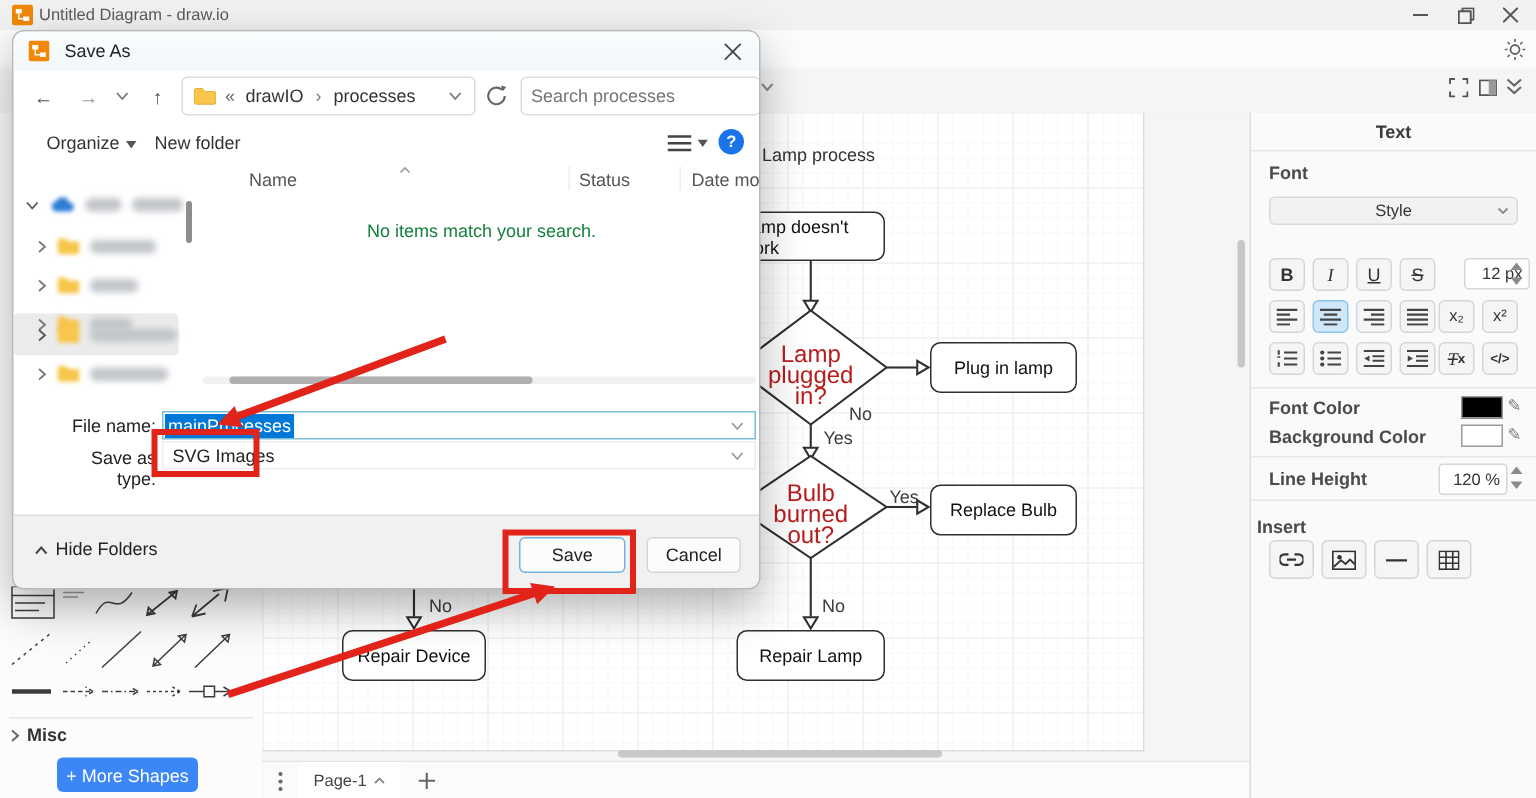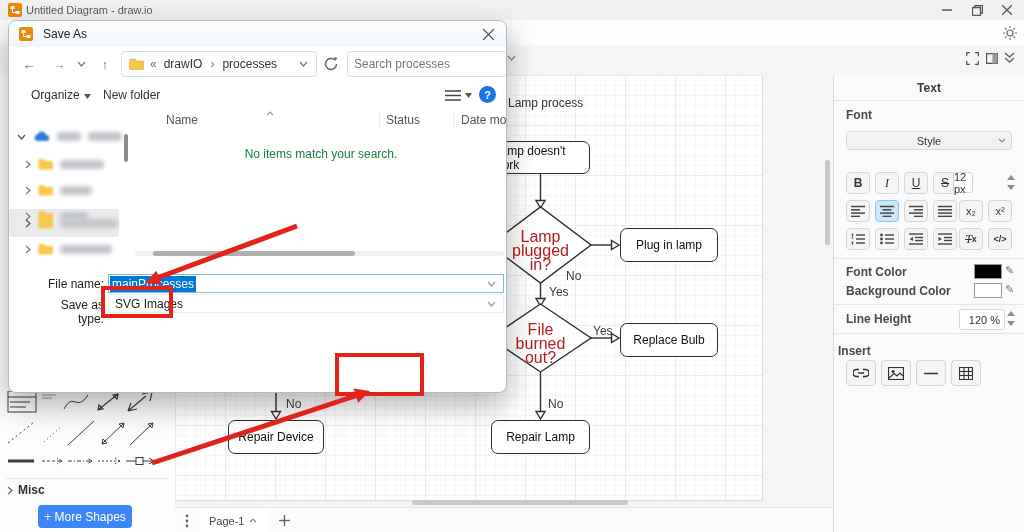--- a/index.html
+++ b/index.html
@@ -211,21 +211,21 @@
       <polygon points="101,344 96.5,336.5 105.5,336.5" fill="#fff"></polygon>
     </g>
   </svg>
 
   <div class="elabel" style="left:333px;top:21px;color:#333">Lamp process</div>
   <div class="fnode" style="left:318px;top:66px;width:95px;height:31px">Lamp doesn't work</div>
   <div class="dlabel" style="left:330px;top:155px;width:71px">Lamp plugged in?</div>
   <div class="fnode" style="left:445px;top:153px;width:96px;height:32px">Plug in lamp</div>
   <div class="elabel" style="left:391px;top:194px">No</div>
   <div class="elabel" style="left:374px;top:210px">Yes</div>
-  <div class="dlabel" style="left:330px;top:248px;width:71px">File burned out?</div>
+  <div class="dlabel" style="left:330px;top:248px;width:71px">Bulb burned out?</div>
   <div class="elabel" style="left:418px;top:249px">Yes</div>
   <div class="fnode" style="left:445px;top:248px;width:96px;height:32px">Replace Bulb</div>
   <div class="elabel" style="left:373px;top:322px">No</div>
   <div class="elabel" style="left:111px;top:322px">No</div>
   <div class="fnode" style="left:316px;top:345px;width:97px;height:32px">Repair Lamp</div>
   <div class="fnode" style="left:53px;top:345px;width:94px;height:32px">Repair Device</div>
 
   <div class="scrollthumb" style="left:650px;top:85px;width:5px;height:85px"></div>
   <div class="scrollthumb" style="left:237px;top:425px;width:216px;height:5px"></div>
 </div>
@@ -256,21 +256,21 @@
     <span>Style</span>
     <svg class="car" width="8" height="5">
         <polyline points="1,1 4,4 7,1" fill="none" stroke="#888" stroke-width="1.2"></polyline>
       </svg>
   </div>
 
   <div class="pbtn" style="left:12px;top:97px;font-weight:bold">B</div>
   <div class="pbtn" style="left:41px;top:97px;font-style:italic;font-family:'Liberation Serif',serif">I</div>
   <div class="pbtn" style="left:70px;top:97px;text-decoration:underline">U</div>
   <div class="pbtn" style="left:99px;top:97px;text-decoration:line-through">S</div>
-  <div class="spin" style="left:119px;top:97px;width:20px;height:21px">12 px</div>
+  <div class="spin" style="left:142px;top:97px;width:44px;height:21px">12 px</div>
   <svg class="abs" style="left:173px;top:100px" width="8" height="15">
     <polygon points="4,0 8,5 0,5" fill="#8a8a8a"></polygon>
       <polygon points="4,15 8,10 0,10" fill="#8a8a8a"></polygon>
   </svg>
 
   <div class="pbtn" style="left:12px;top:125px">
     <svg width="14" height="12">
         <g stroke="#444" stroke-width="1.5">
           <line x1="0" y1="1.5" x2="14" y2="1.5"></line>
           <line x1="0" y1="4.8" x2="9" y2="4.8"></line>
@@ -581,20 +581,28 @@
       </svg>
   </div>
   <div class="fieldlabel" style="left:32px;top:277px">Save as type:</div>
   <div class="combofield" style="top:273px;border:1px solid #ededed">
     <span style="margin-left:6px">SVG Images</span>
     <svg style="position:absolute;right:7px" width="9" height="6">
         <polyline points="1,1 4.5,5 8,1" fill="none" stroke="#999" stroke-width="1.2"></polyline>
       </svg>
   </div>
 
+  <div class="dfooter">
+    <svg class="abs" style="left:14px;top:20px" width="9" height="6">
+        <polyline points="1,5 4.5,1 8,5" fill="none" stroke="#444" stroke-width="1.3"></polyline>
+      </svg>
+    <span class="abs" style="left:28px;top:15px;font-size:12px;color:#222">Hide Folders</span>
+    <div class="dbtn" style="left:337px;top:14px;width:71px;border:1px solid #6fb3e0">Save</div>
+    <div class="dbtn" style="left:422px;top:14px;width:63px;border:1px solid #d5d5d5">Cancel</div>
+  </div>
 </div>
 
 <div class="redbox" style="left:101px;top:286px;width:64px;height:24px"></div>
 <div class="redbox" style="left:335px;top:353px;width:81px;height:35px"></div>
 <svg class="annot" width="1024" height="532">
   <line x1="152" y1="463" x2="358" y2="395" stroke="#e2231a" stroke-width="5"></line>
   <polygon points="370,391 358.1,402.8 353.4,388.6" fill="#e2231a"></polygon>
   <line x1="297" y1="226" x2="157" y2="278" stroke="#e2231a" stroke-width="5"></line>
   <polygon points="145,283 156.4,270.7 161.7,284.8" fill="#e2231a"></polygon>
 </svg>

